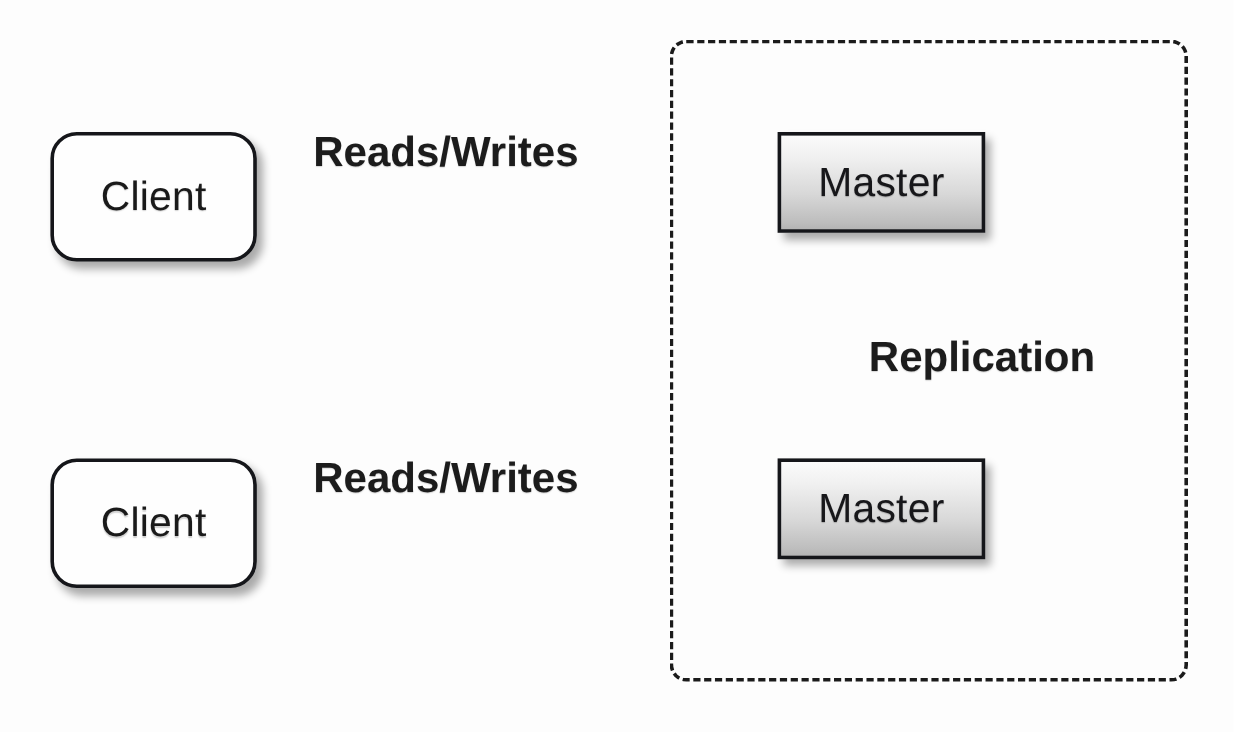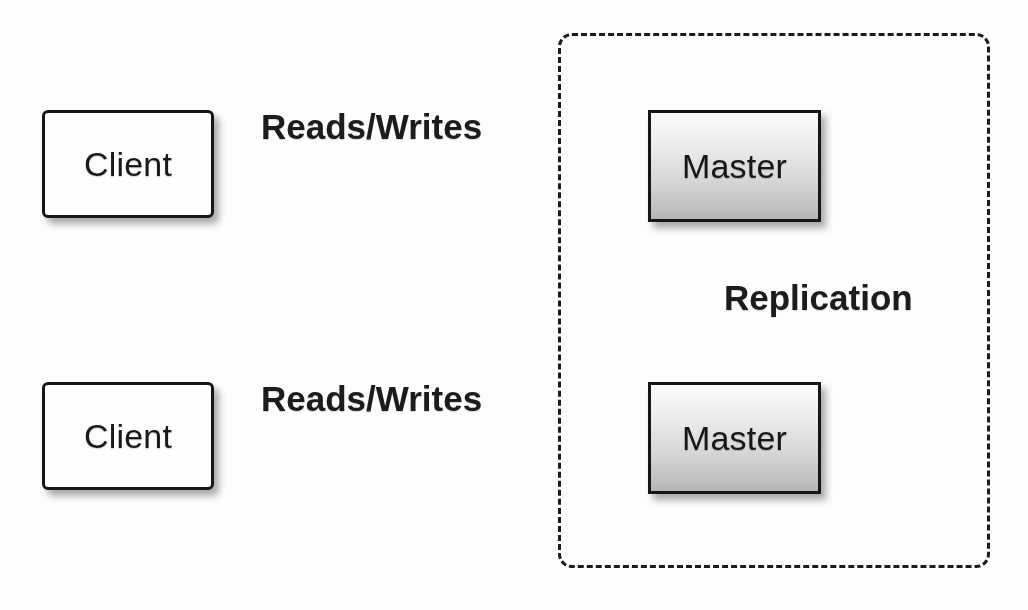--- a/index.html
+++ b/index.html
@@ -38,42 +38,42 @@
     background: transparent;
   }
 
   
   .client-node {
     position: absolute;
     width: 172px;
     height: 108px;
     background: #fefefe;
     border: 3px solid #15161a;
-    border-radius: 6px;
+    border-radius: 22px;
     box-sizing: border-box;
     box-shadow: 5px 6px 7px rgba(0,0,0,0.33);
     display: flex;
     align-items: center;
     justify-content: center;
   }
   .client-node .node-label {
     font-size: 34px;
     color: #1a1a1a;
     letter-spacing: 0.2px;
     line-height: 1;
     text-shadow: 0px 1px 1px rgba(0,0,0,0.18);
   }
   #client-top    { left: 42px;  top: 110px; }
   #client-bottom { left: 42px;  top: 382px; }
 
   
   .master-node {
     position: absolute;
     width: 173px;
-    height: 112px;
+    height: 84px;
     background: linear-gradient(to bottom, #fbfbfb 0%, #f0f0f0 24%, #d8d8d8 62%, #bdbdbd 93%, #b4b4b4 100%);
     border: 3px solid #15161a;
     box-sizing: border-box;
     box-shadow: 5px 6px 7px rgba(0,0,0,0.33);
     display: flex;
     align-items: center;
     justify-content: center;
   }
   .master-node .node-label {
     font-size: 34px;

